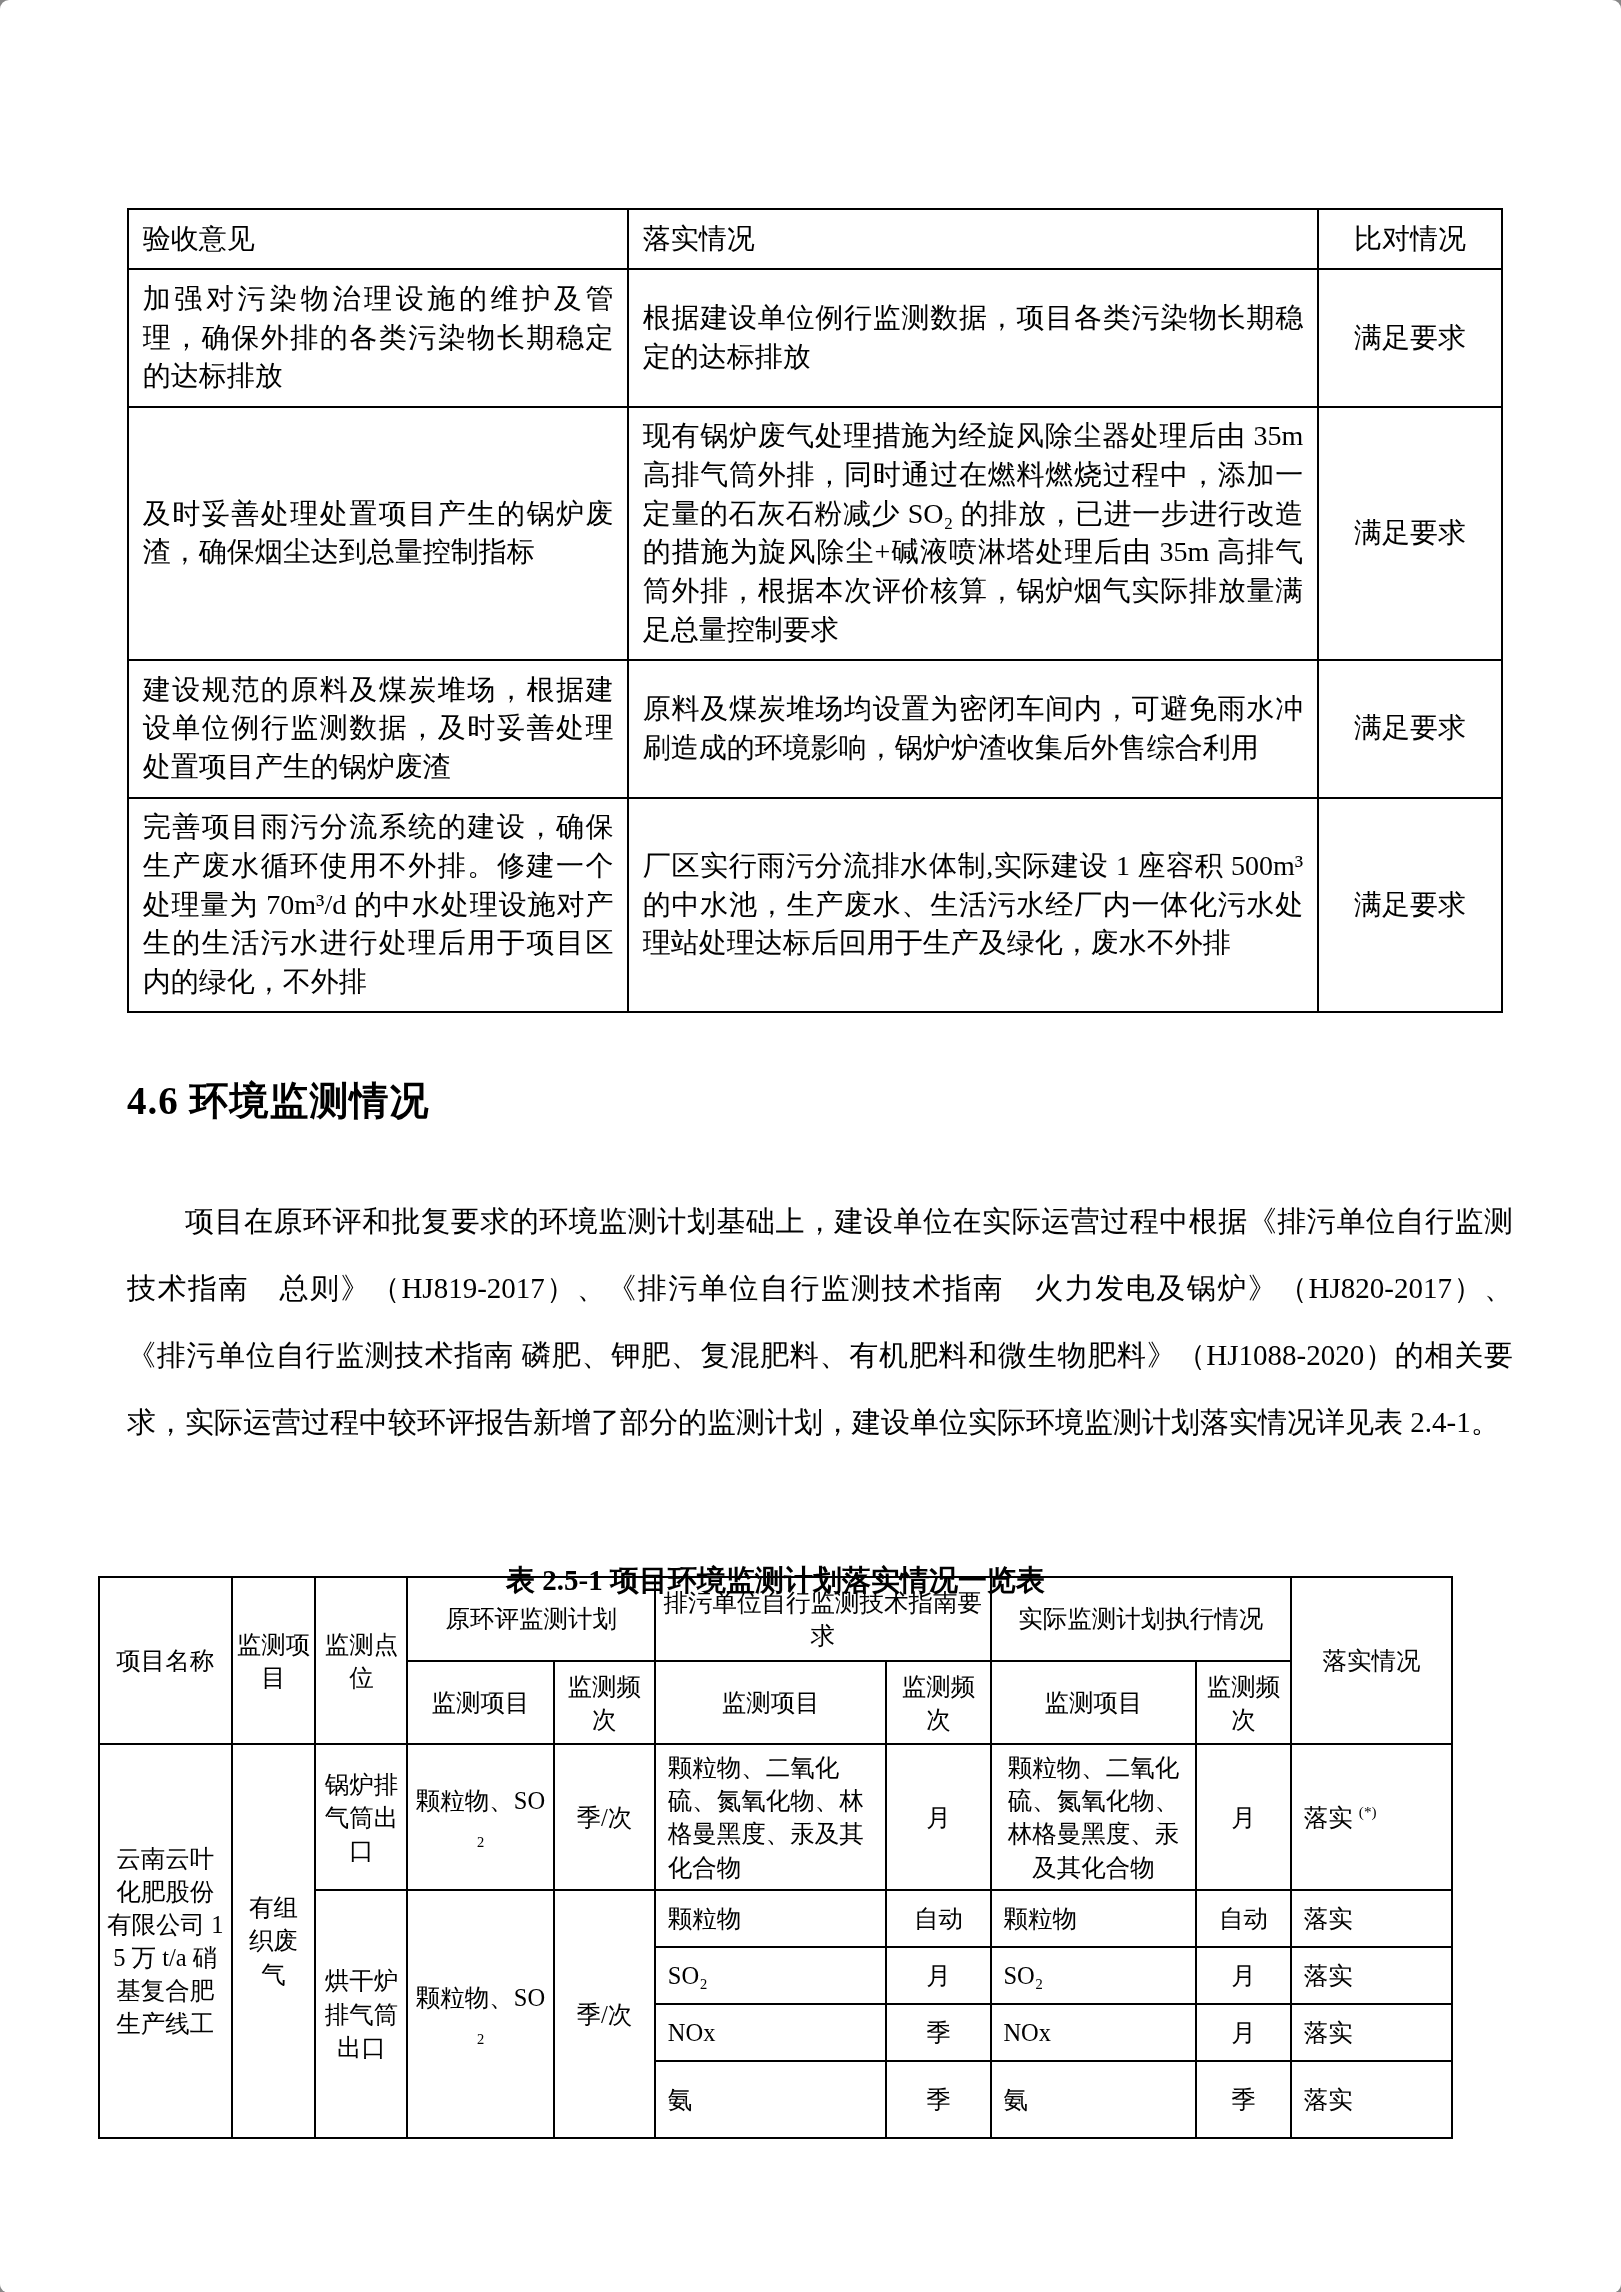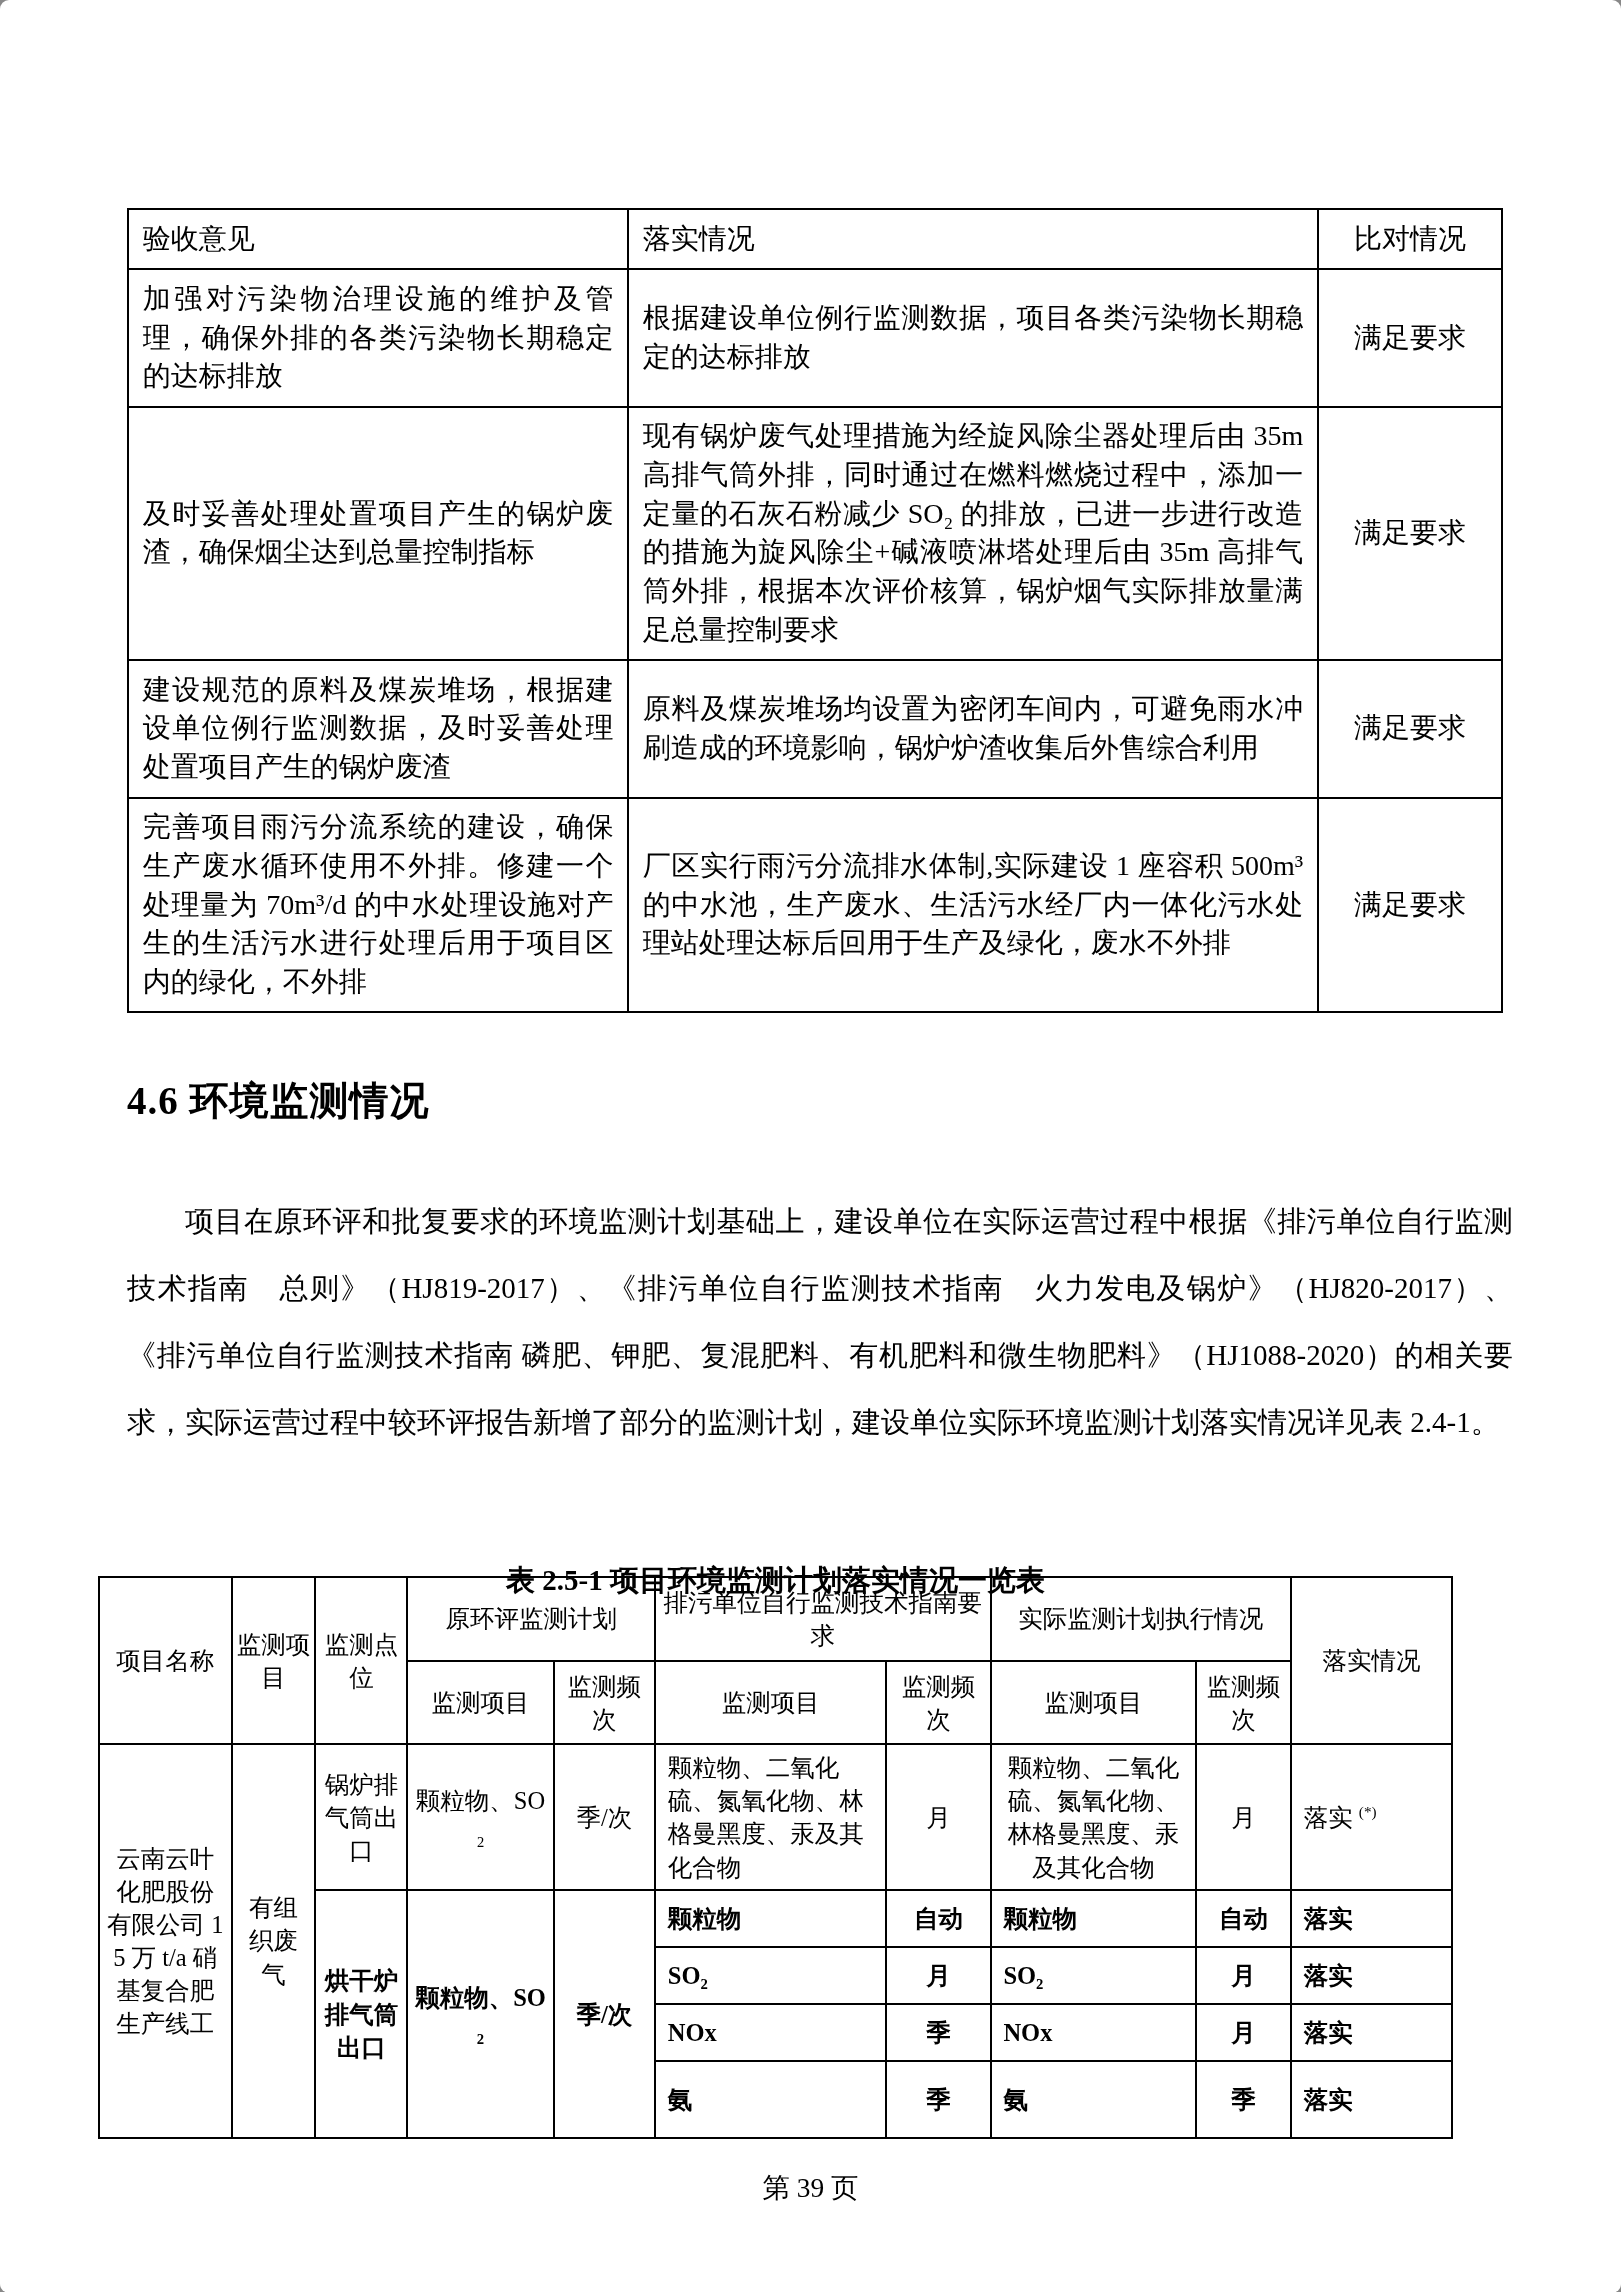--- a/index.html
+++ b/index.html
@@ -38,21 +38,21 @@
     text-align:center; font-size:29px; font-weight:bold;margin-top:40px;
   }
   
   .t2 {
     position:absolute; left:98px; top:1576px; width:1355px;
     font-size:24.5px; line-height:1.35; text-align:center;
   }
   .t2 th { padding:7.8px 3.9px; text-align:center; }
   .t2 td { padding:5.9px 5.9px; }
   .t2 td.left { text-align:left; padding-left:11.8px; }
-  .t2 tr.sub td { height:43px;font-weight:bold; }
+  .t2 tr.sub td { height:43px; }
   .t2 tr.sub-last td { height:63px; }
   .t2 sup { font-size:0.62em; }
   
   .footer {
     position:absolute; left:0; top:2170px; width:100%;
     text-align:center; font-size:27.4px;
   }
 </style>
 </head>
 <body>
@@ -171,16 +171,15 @@
     <tr class="sub sub-last">
       <td class="left">氨</td>
       <td>季</td>
       <td class="left">氨</td>
       <td>季</td>
       <td class="left">落实</td>
     </tr>
   </tbody>
     </table>
 
-  <div class="footer">第 39 页</div>
 
 </div>
 
 
 </body></html>

